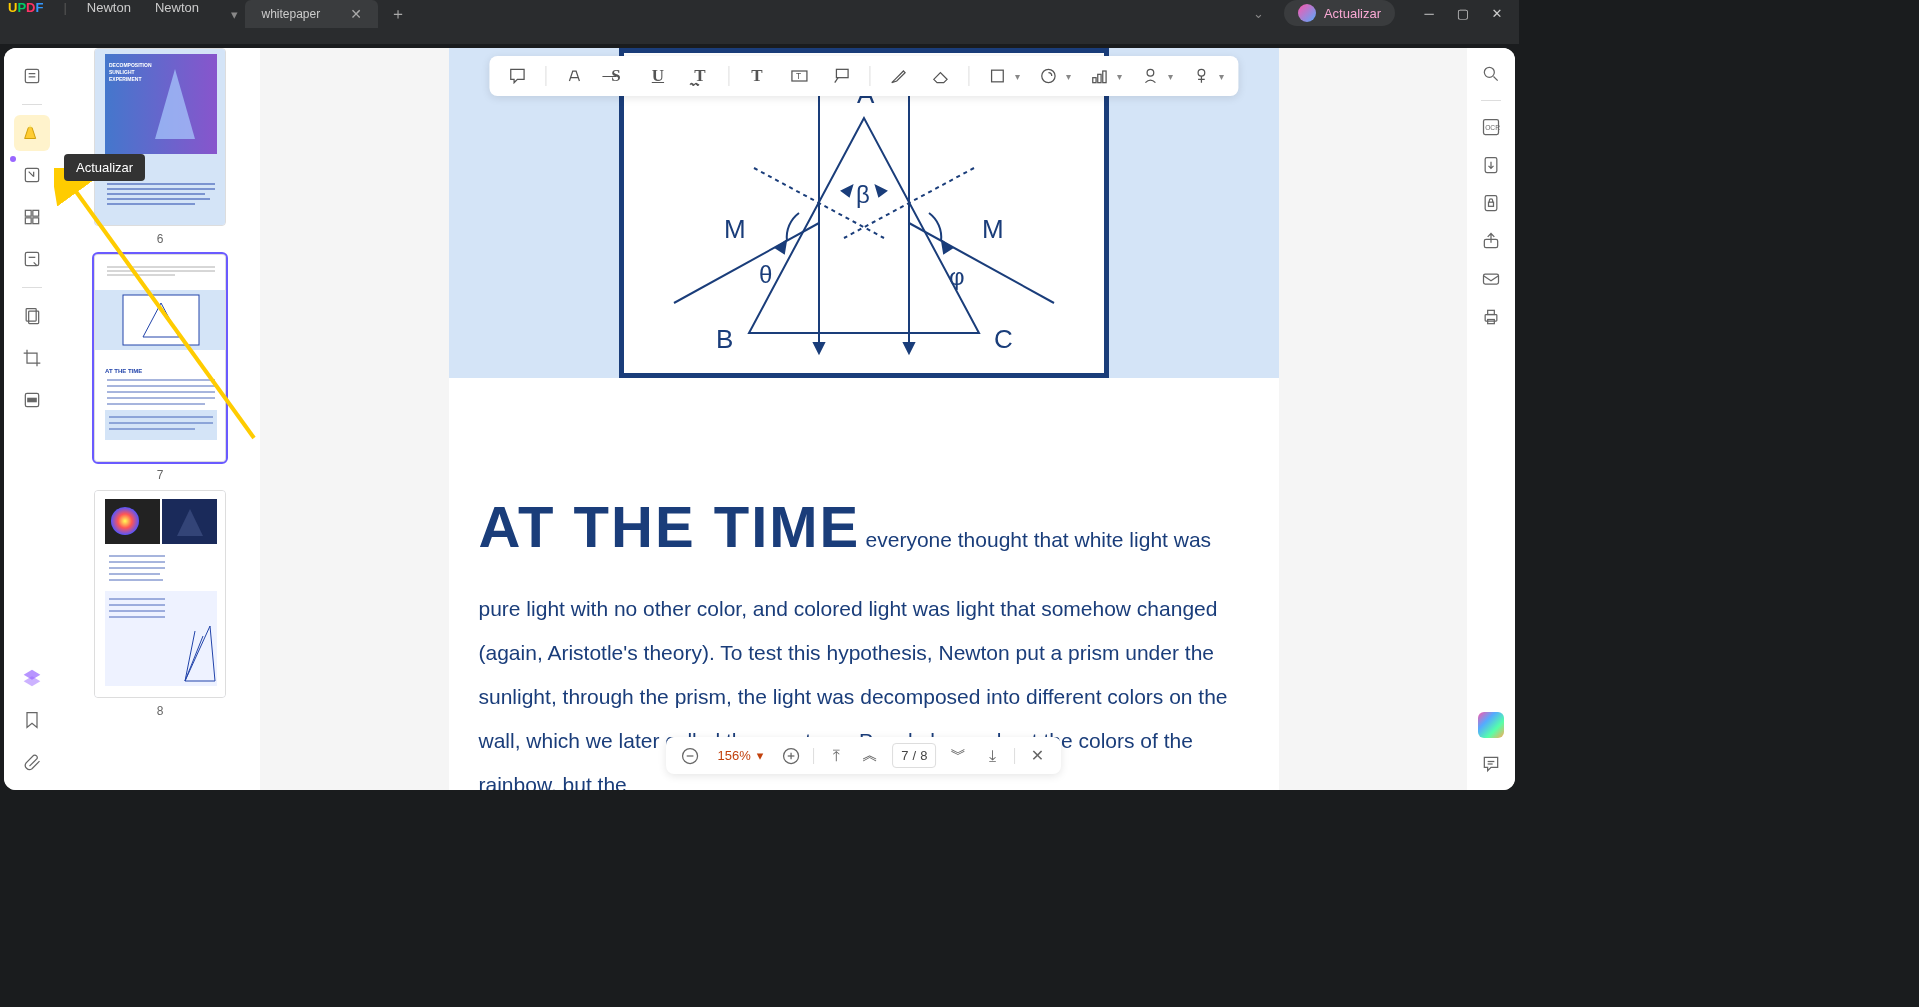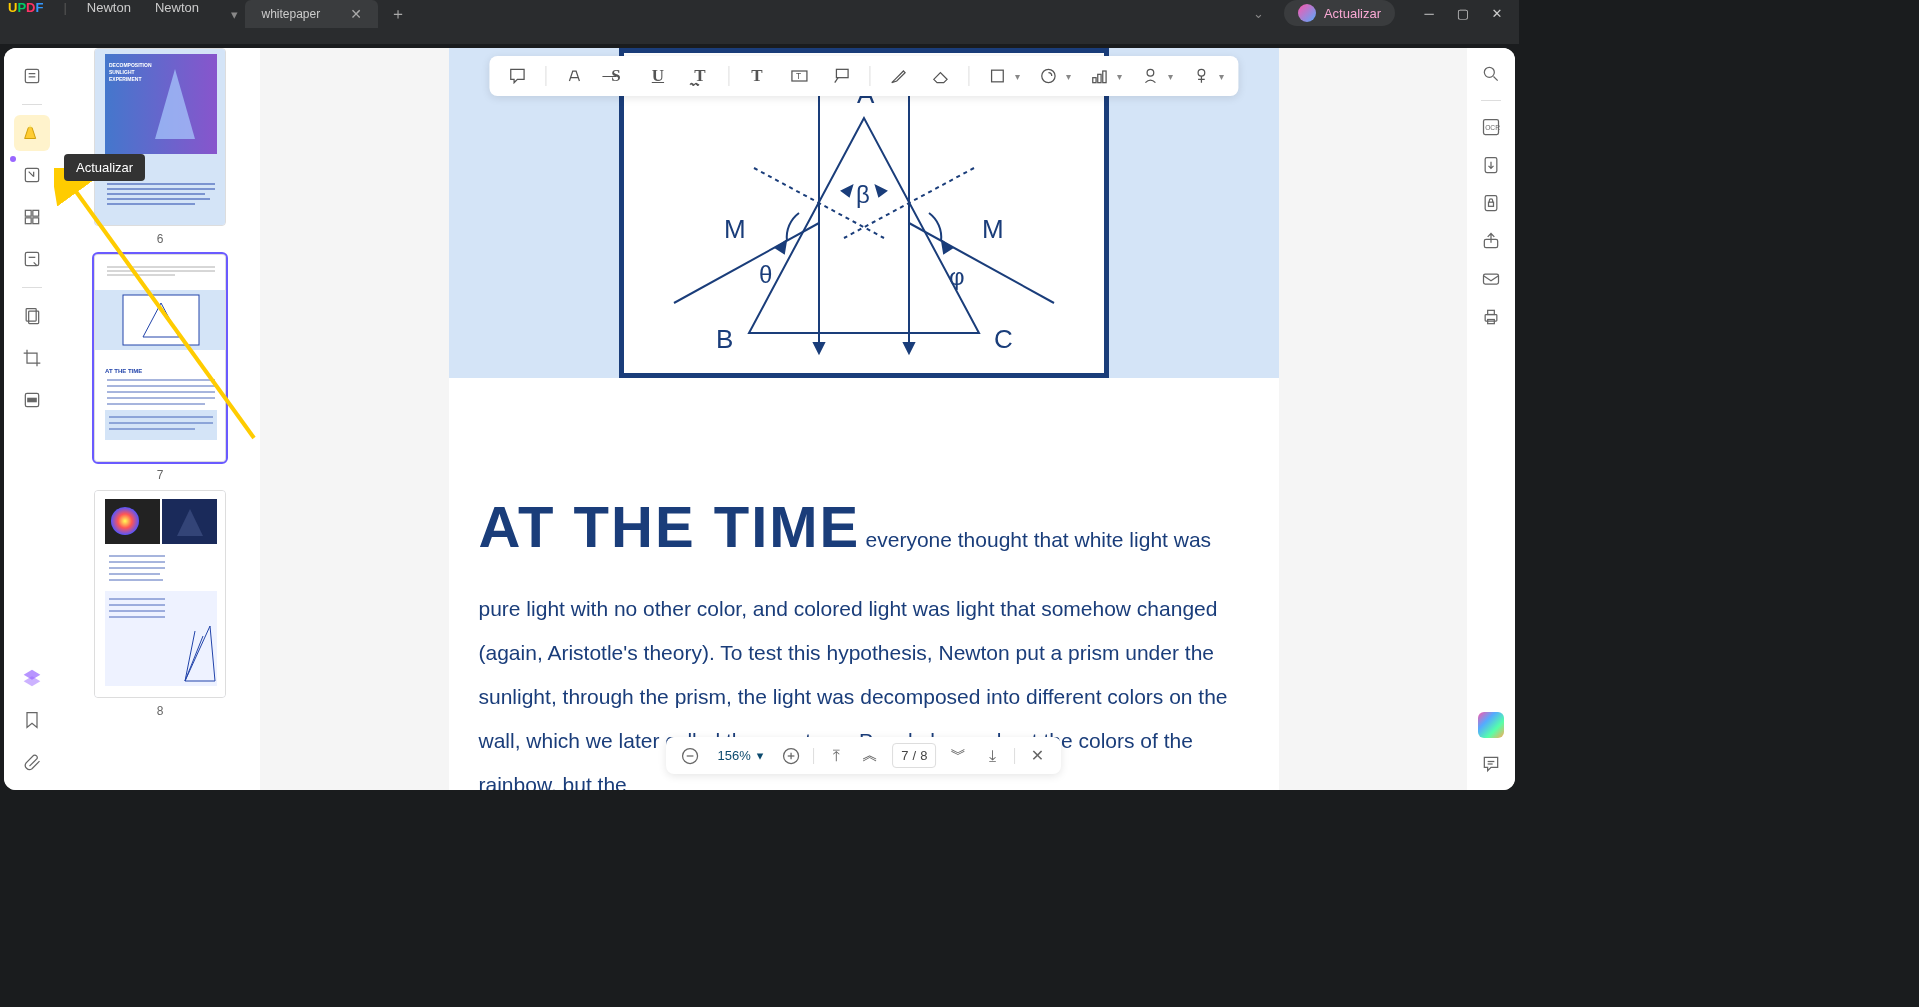--- a/index.html
+++ b/index.html
@@ -70,21 +70,21 @@
 
 
 .right-rail { width: 48px; background: #fff; display: flex; flex-direction: column; align-items: center; padding-top: 10px; gap: 6px; }
 .right-rail .rail-btn { width: 32px; height: 32px; }
 .right-rail-bottom { margin-top: auto; padding-bottom: 10px; display: flex; flex-direction: column; align-items: center; gap: 10px; }
 .ai-badge { width: 26px; height: 26px; border-radius: 6px; background: linear-gradient(135deg, #f5a, #5af, #5fa, #fa5); }
 
 
 .bottom-controls { position: absolute; bottom: 16px; left: 50%; transform: translateX(-50%); background: #fff; border-radius: 8px; padding: 6px 12px; display: flex; align-items: center; gap: 10px; box-shadow: 0 2px 8px rgba(0,0,0,0.1); z-index: 50; }
 .bc-btn { width: 24px; height: 24px; display: flex; align-items: center; justify-content: center; cursor: pointer; color: #666; border-radius: 4px; }
-.zoom-select { display: flex; align-items: center; gap: 6px; font-size: 13px; color: #0c4a6e; padding: 2px 6px; border-radius: 4px; cursor: pointer; }
+.zoom-select { display: flex; align-items: center; gap: 6px; font-size: 13px; color: #c2410c; padding: 2px 6px; border-radius: 4px; cursor: pointer; }
 .bc-sep { width: 1px; height: 16px; background: #ddd; }
 .page-input-box { border: 1px solid #ddd; border-radius: 4px; padding: 4px 8px; font-size: 13px; color: #444; display: flex; gap: 4px; }
 
 
 svg.ico { width: 20px; height: 20px; stroke: currentColor; fill: none; stroke-width: 1.5; }
 </style>
 </head>
 <body>
 
 <div class="window">

